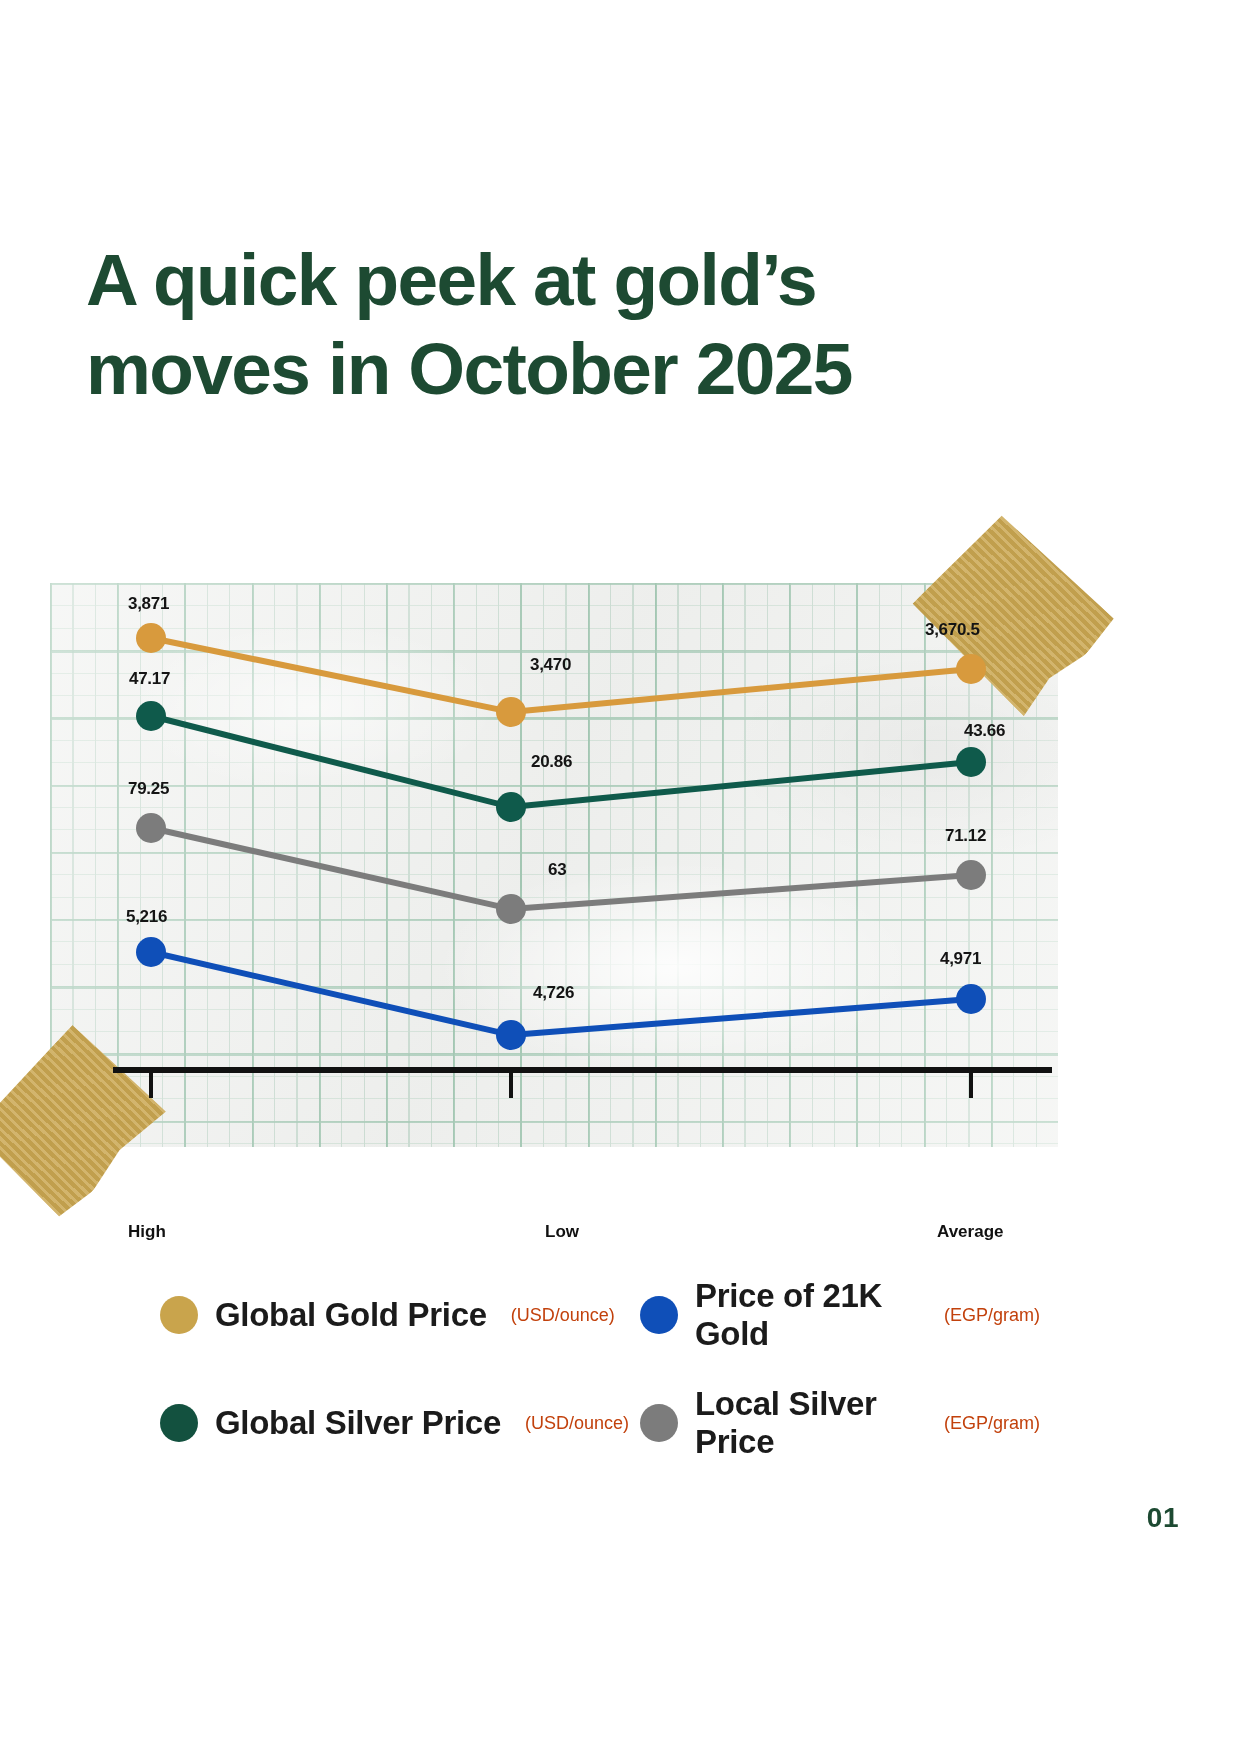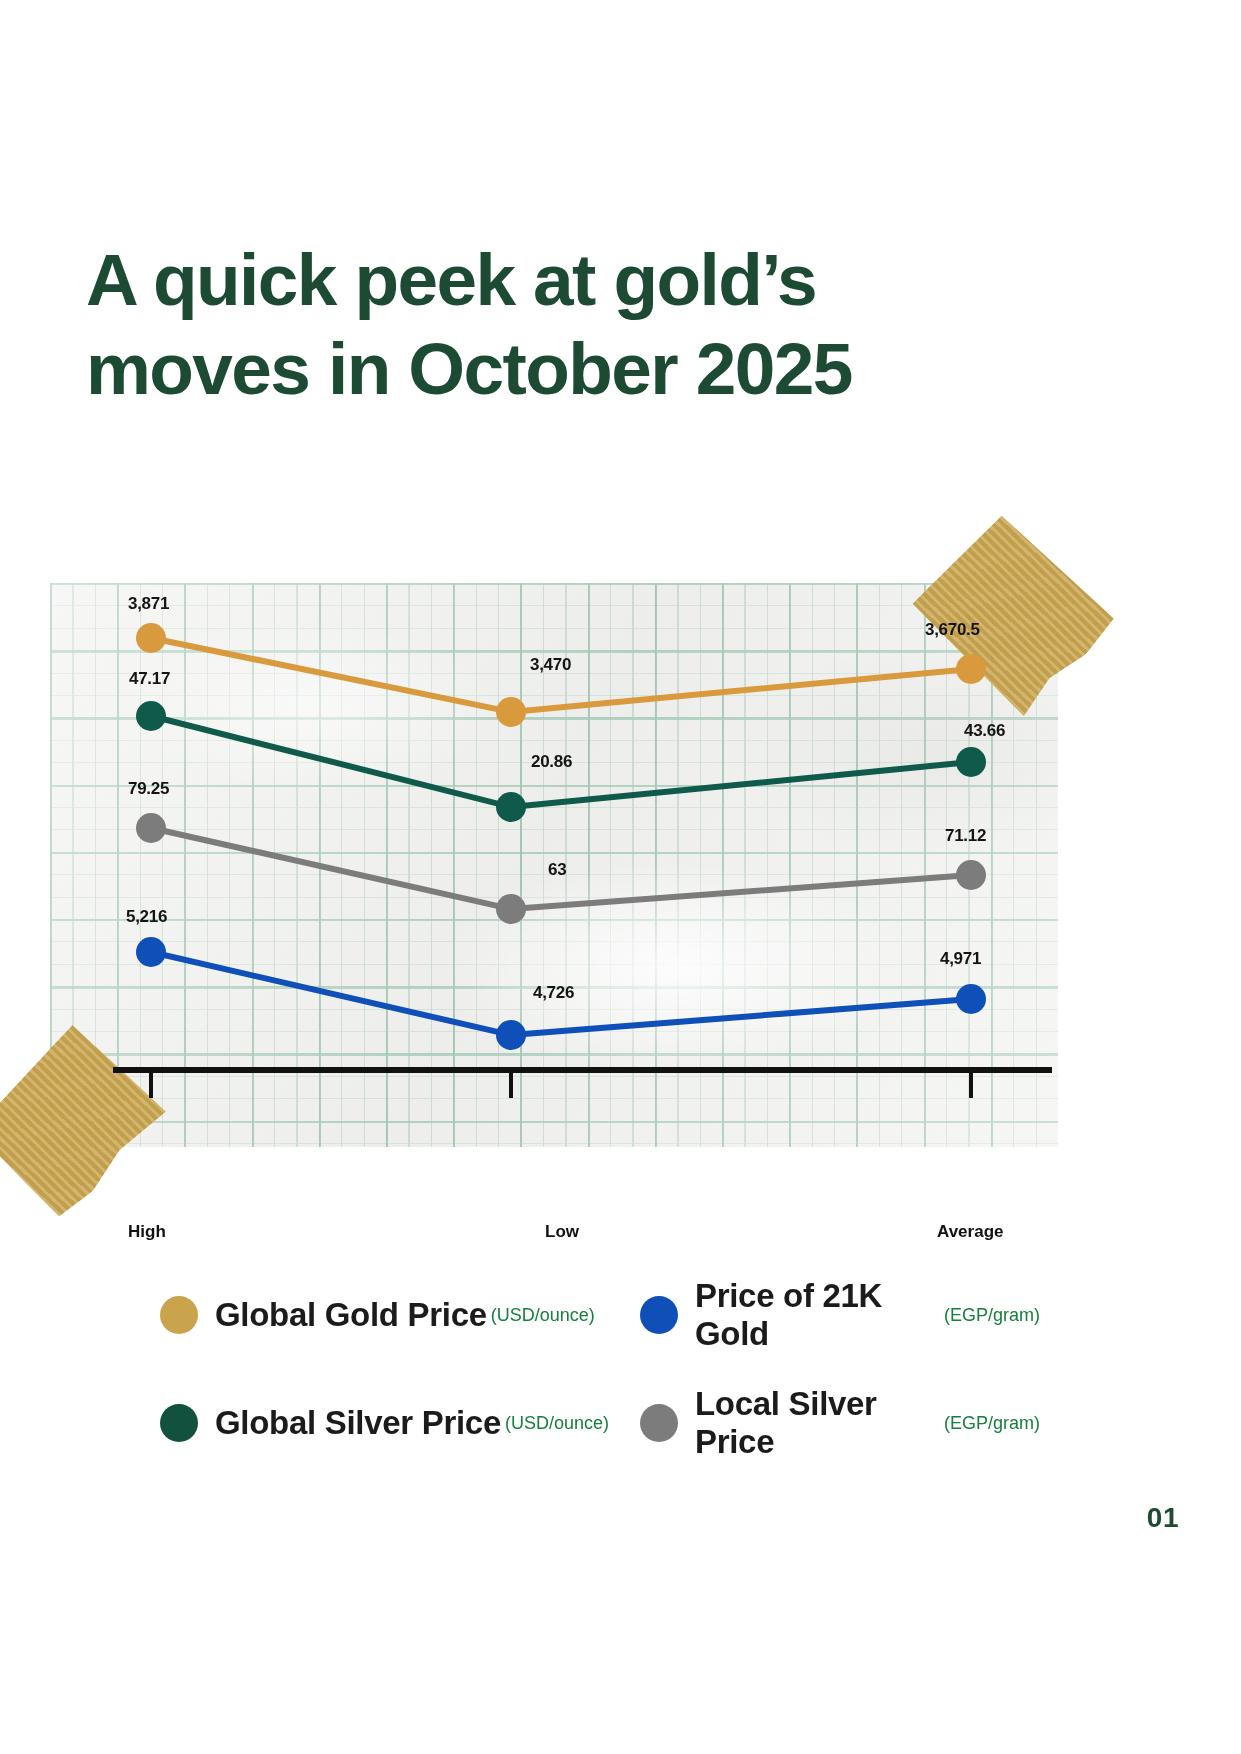--- a/index.html
+++ b/index.html
@@ -80,21 +80,21 @@
   }
 
   
   #legend{
     position:absolute;left:160px;top:1277px;width:880px;
     display:grid;grid-template-columns:480px 400px;row-gap:32px;
   }
   .legend-item{display:flex;align-items:center;}
   .legend-dot{width:38px;height:38px;border-radius:50%;flex:0 0 38px;margin-right:17px;}
   .legend-name{color:#1b1b1b;font-size:33px;font-weight:700;letter-spacing:-.3px;}
-  .legend-unit{color:#15803d;font-size:18px;font-weight:400;margin-left:4px;}
+  .legend-unit{color:#c2410c;font-size:18px;font-weight:400;margin-left:24px;}
 
   
   #page-number{
     position:absolute;right:62px;top:1464px;
     color:#1D4A32;font-size:28px;font-weight:700;letter-spacing:.5px;margin-top:38px;
   }
 </style>
 </head>
 <body>
 

